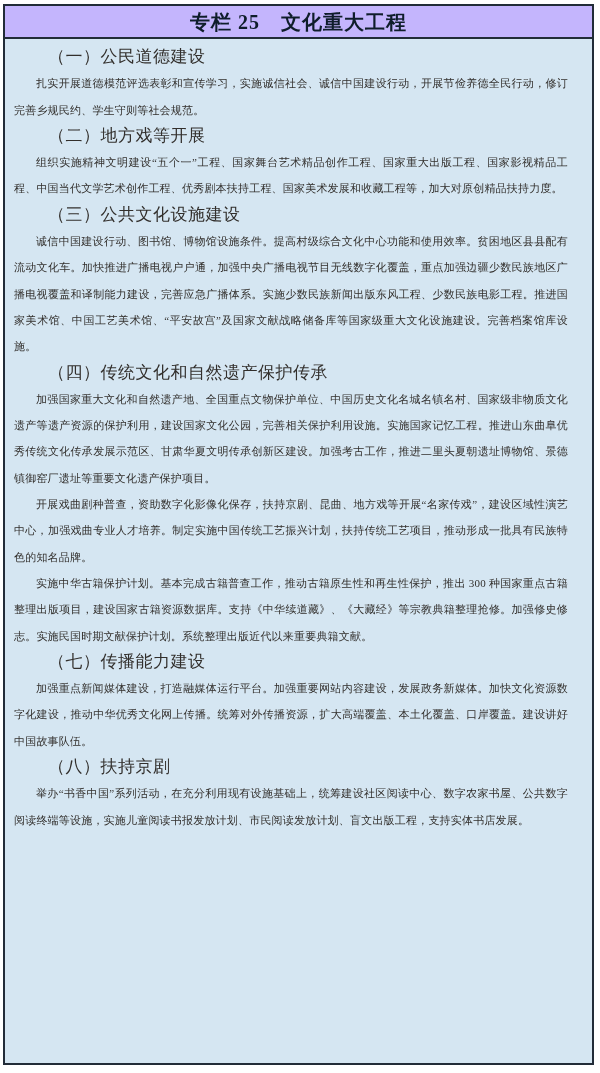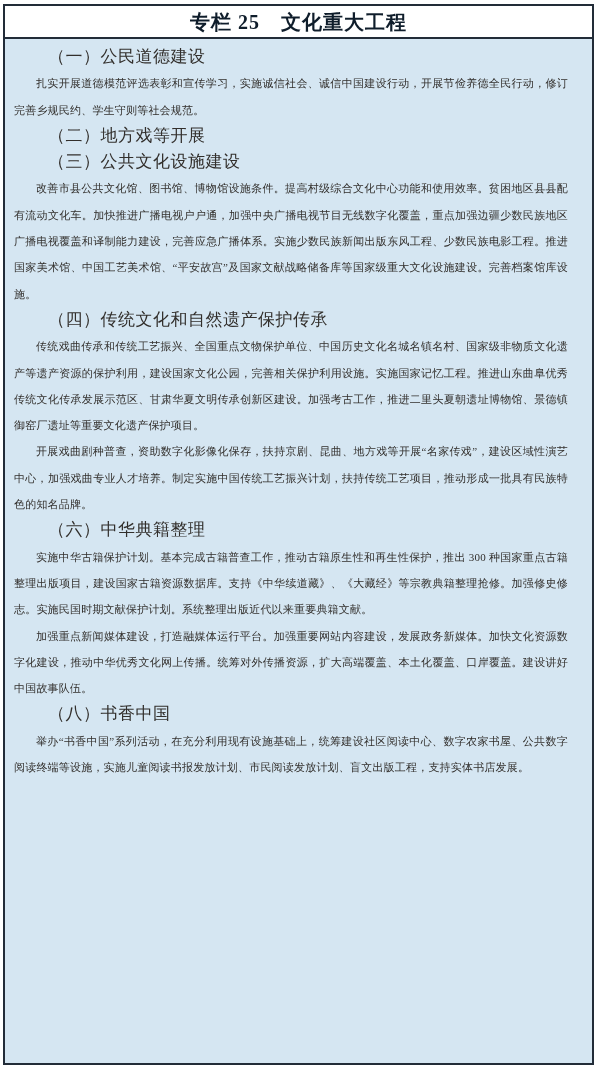--- a/index.html
+++ b/index.html
@@ -22,21 +22,21 @@
     border: 2px solid #222c38;
     background: #d5e6f2;
     box-sizing: border-box;
     display: flex;
     flex-direction: column;
     overflow: hidden;
   }
   .panel-header {
     flex: 0 0 auto;
     height: 31px;
-    background: #ffffff;
+    background: #c4b5fd;
     border-bottom: 2px solid #222c38;
     display: flex;
     align-items: center;
     justify-content: center;
   }
   .panel-title {
     font-size: 20px;
     font-weight: bold;
     color: #0f1d2b;
     letter-spacing: 1px;
@@ -72,31 +72,32 @@
 <div class="panel">
   <div class="panel-header">
     <div class="panel-title">专栏 25　文化重大工程</div>
   </div>
   <div class="panel-body">
 
     <p class="section-heading">（一）公民道德建设</p>
     <p class="section-body">扎实开展道德模范评选表彰和宣传学习，实施诚信社会、诚信中国建设行动，开展节俭养德全民行动，修订完善乡规民约、学生守则等社会规范。</p>
 
     <p class="section-heading">（二）地方戏等开展</p>
+    <p class="section-body">组织实施精神文明建设“五个一”工程、国家舞台艺术精品创作工程、国家重大出版工程、国家影视精品工程、中国当代文学艺术创作工程、优秀剧本扶持工程、国家美术发展和收藏工程等，加大对原创精品扶持力度。</p>
 
     <p class="section-heading">（三）公共文化设施建设</p>
-    <p class="section-body">改善市县公共文化馆、图书馆、博物馆设施条件。提高村级综合文化中心功能和使用效率。贫困地区县县配有流动文化车。加快推进广播电视户户通，加强中央广播电视节目无线数字化覆盖，重点加强边疆少数民族地区广播电视覆盖和译制能力建设，完善应急广播体系。实施少数民族新闻出版东风工程、少数民族电影工程。推进国家美术馆、中国工艺美术馆、“平安故宫”及国家文献战略储备库等国家级重大文化设施建设。完善档案馆库设施。</p>
+    <p class="section-body">诚信中国建设行动、图书馆、博物馆设施条件。提高村级综合文化中心功能和使用效率。贫困地区县县配有流动文化车。加快推进广播电视户户通，加强中央广播电视节目无线数字化覆盖，重点加强边疆少数民族地区广播电视覆盖和译制能力建设，完善应急广播体系。实施少数民族新闻出版东风工程、少数民族电影工程。推进国家美术馆、中国工艺美术馆、“平安故宫”及国家文献战略储备库等国家级重大文化设施建设。完善档案馆库设施。</p>
 
     <p class="section-heading">（四）传统文化和自然遗产保护传承</p>
-    <p class="section-body">传统戏曲传承和传统工艺振兴、全国重点文物保护单位、中国历史文化名城名镇名村、国家级非物质文化遗产等遗产资源的保护利用，建设国家文化公园，完善相关保护利用设施。实施国家记忆工程。推进山东曲阜优秀传统文化传承发展示范区、甘肃华夏文明传承创新区建设。加强考古工作，推进二里头夏朝遗址博物馆、景德镇御窑厂遗址等重要文化遗产保护项目。</p>
+    <p class="section-body">加强国家重大文化和自然遗产地、全国重点文物保护单位、中国历史文化名城名镇名村、国家级非物质文化遗产等遗产资源的保护利用，建设国家文化公园，完善相关保护利用设施。实施国家记忆工程。推进山东曲阜优秀传统文化传承发展示范区、甘肃华夏文明传承创新区建设。加强考古工作，推进二里头夏朝遗址博物馆、景德镇御窑厂遗址等重要文化遗产保护项目。</p>
 
     <p class="section-body">开展戏曲剧种普查，资助数字化影像化保存，扶持京剧、昆曲、地方戏等开展“名家传戏”，建设区域性演艺中心，加强戏曲专业人才培养。制定实施中国传统工艺振兴计划，扶持传统工艺项目，推动形成一批具有民族特色的知名品牌。</p>
 
-    <p class="section-heading">（六）中华典籍整理</p>
     <p class="section-body">实施中华古籍保护计划。基本完成古籍普查工作，推动古籍原生性和再生性保护，推出 300 种国家重点古籍整理出版项目，建设国家古籍资源数据库。支持《中华续道藏》、《大藏经》等宗教典籍整理抢修。加强修史修志。实施民国时期文献保护计划。系统整理出版近代以来重要典籍文献。</p>
 
+    <p class="section-heading">（七）传播能力建设</p>
     <p class="section-body">加强重点新闻媒体建设，打造融媒体运行平台。加强重要网站内容建设，发展政务新媒体。加快文化资源数字化建设，推动中华优秀文化网上传播。统筹对外传播资源，扩大高端覆盖、本土化覆盖、口岸覆盖。建设讲好中国故事队伍。</p>
 
-    <p class="section-heading">（八）书香中国</p>
+    <p class="section-heading">（八）扶持京剧</p>
     <p class="section-body">举办“书香中国”系列活动，在充分利用现有设施基础上，统筹建设社区阅读中心、数字农家书屋、公共数字阅读终端等设施，实施儿童阅读书报发放计划、市民阅读发放计划、盲文出版工程，支持实体书店发展。</p>
 
   </div>
 </div>
 
 </body></html>

